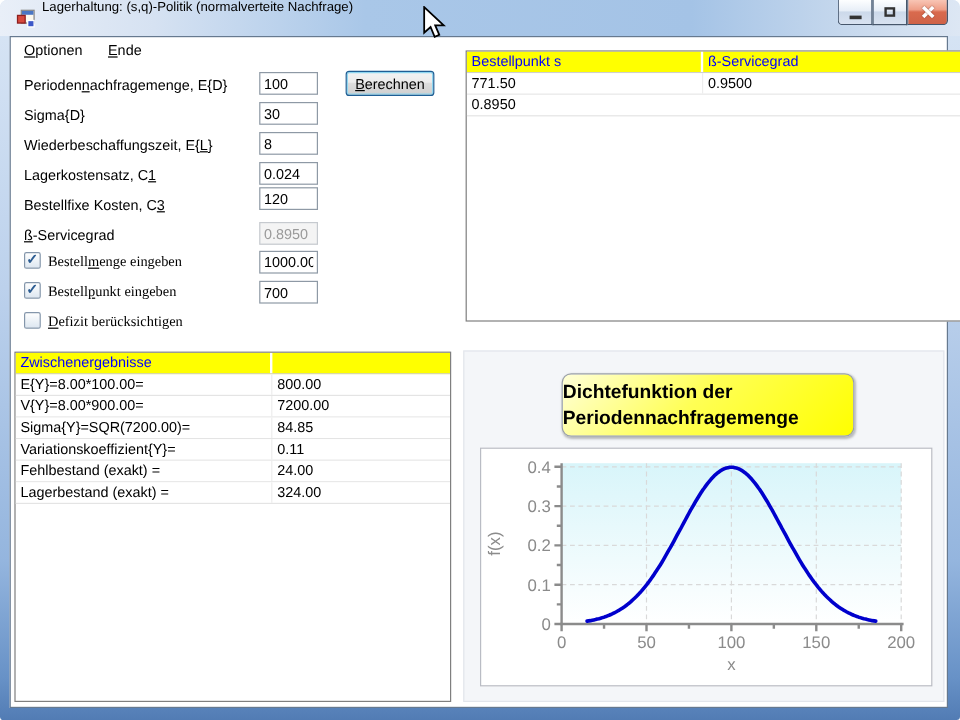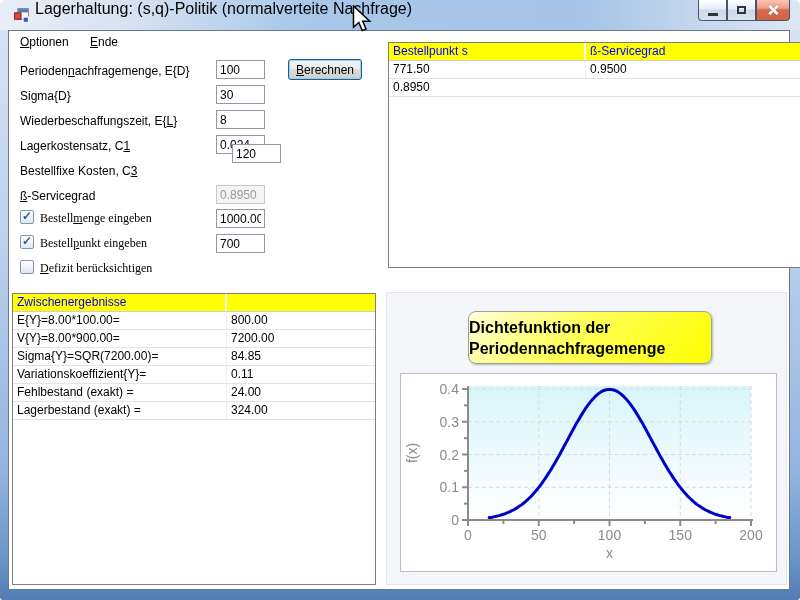--- a/index.html
+++ b/index.html
@@ -5,21 +5,21 @@
   * { margin:0; padding:0; box-sizing:border-box; }
   html,body { width:800px; height:600px; background:#fff; font-family:"Liberation Sans", sans-serif; }
   #app { position:relative; width:800px; height:600px; overflow:hidden;
          background:linear-gradient(180deg,#d9e6f5 0%,#bcd1ec 40%,#94b5de 78%,#6892c7 94%,#527cb4 100%);
          border-radius:6px 6px 3px 3px; }
   
   #titlebar { position:absolute; left:0; top:0; width:800px; height:30px;
          background:linear-gradient(90deg,#e9eff8 0%,#d6e2f2 16%,#a9c7e8 38%,#a4c3e6 72%,#c6d8ed 88%,#dde7f4 100%);
          border-radius:6px 6px 0 0; }
   #win-icon { position:absolute; left:13px; top:7px; }
-  #win-title { position:absolute; left:35px; top:0; font-size:16px; color:#000; white-space:nowrap;text-align:center; }
+  #win-title { position:absolute; left:35px; top:0; font-size:11px; color:#000; white-space:nowrap;text-align:center; }
   .wbtn-group { position:absolute; left:698px; top:0; height:21px; display:flex; }
   .wbtn { width:29px; height:21px; border:1px solid #46566b; border-top:none;
           background:linear-gradient(180deg,#fdfeff 0%,#e7eef7 45%,#ccd9ea 50%,#d8e2f0 100%);
           display:flex; align-items:center; justify-content:center; position:relative; }
   .wbtn.min { border-radius:0 0 0 4px; }
   .wbtn.close { width:34px; border-radius:0 0 4px 0;
           background:linear-gradient(180deg,#f8c5b5 0%,#ef9f88 40%,#d96a4e 50%,#cf6247 100%); }
   .glyph-min { width:10px; height:3px; background:#333; margin-top:8px; }
   .glyph-max { width:9px; height:8px; border:2px solid #333; background:transparent; }
   .glyph-close { position:relative; width:12px; height:12px; }
@@ -107,21 +107,21 @@
 
   <div class="field-label" style="top:64px">Perioden<u>n</u>achfragemenge, E{D}</div>
   <input class="tbox" style="top: 60px;" value="100">
   <div class="field-label" style="top:89px">Sigma{D}</div>
   <input class="tbox" style="top: 85px;" value="30">
   <div class="field-label" style="top:114px">Wiederbeschaffungszeit, E{<u>L</u>}</div>
   <input class="tbox" style="top: 110px;" value="8">
   <div class="field-label" style="top:139px">Lagerkostensatz, C<u>1</u></div>
   <input class="tbox" style="top: 135px;" value="0.024">
   <div class="field-label" style="top:164px">Bestellfixe Kosten, C<u>3</u></div>
-  <input class="tbox" style="top: 144px; margin-left: 16px;" value="120">
+  <input class="tbox" style="top: 156px;" value="120">
   <div class="field-label" style="top:189px"><u>ß</u>-Servicegrad</div>
   <input class="tbox disabled" style="top: 185px;" disabled="" value="0.8950">
 
   <div class="checkbox" style="top:210px">
       <span class="check">✓</span>
     </div>
   <div class="cb-label" style="top:211px">Bestell<u>m</u>enge eingeben</div>
   <input class="tbox" style="top: 209px;" value="1000.00">
 
   <div class="checkbox" style="top:235px">

